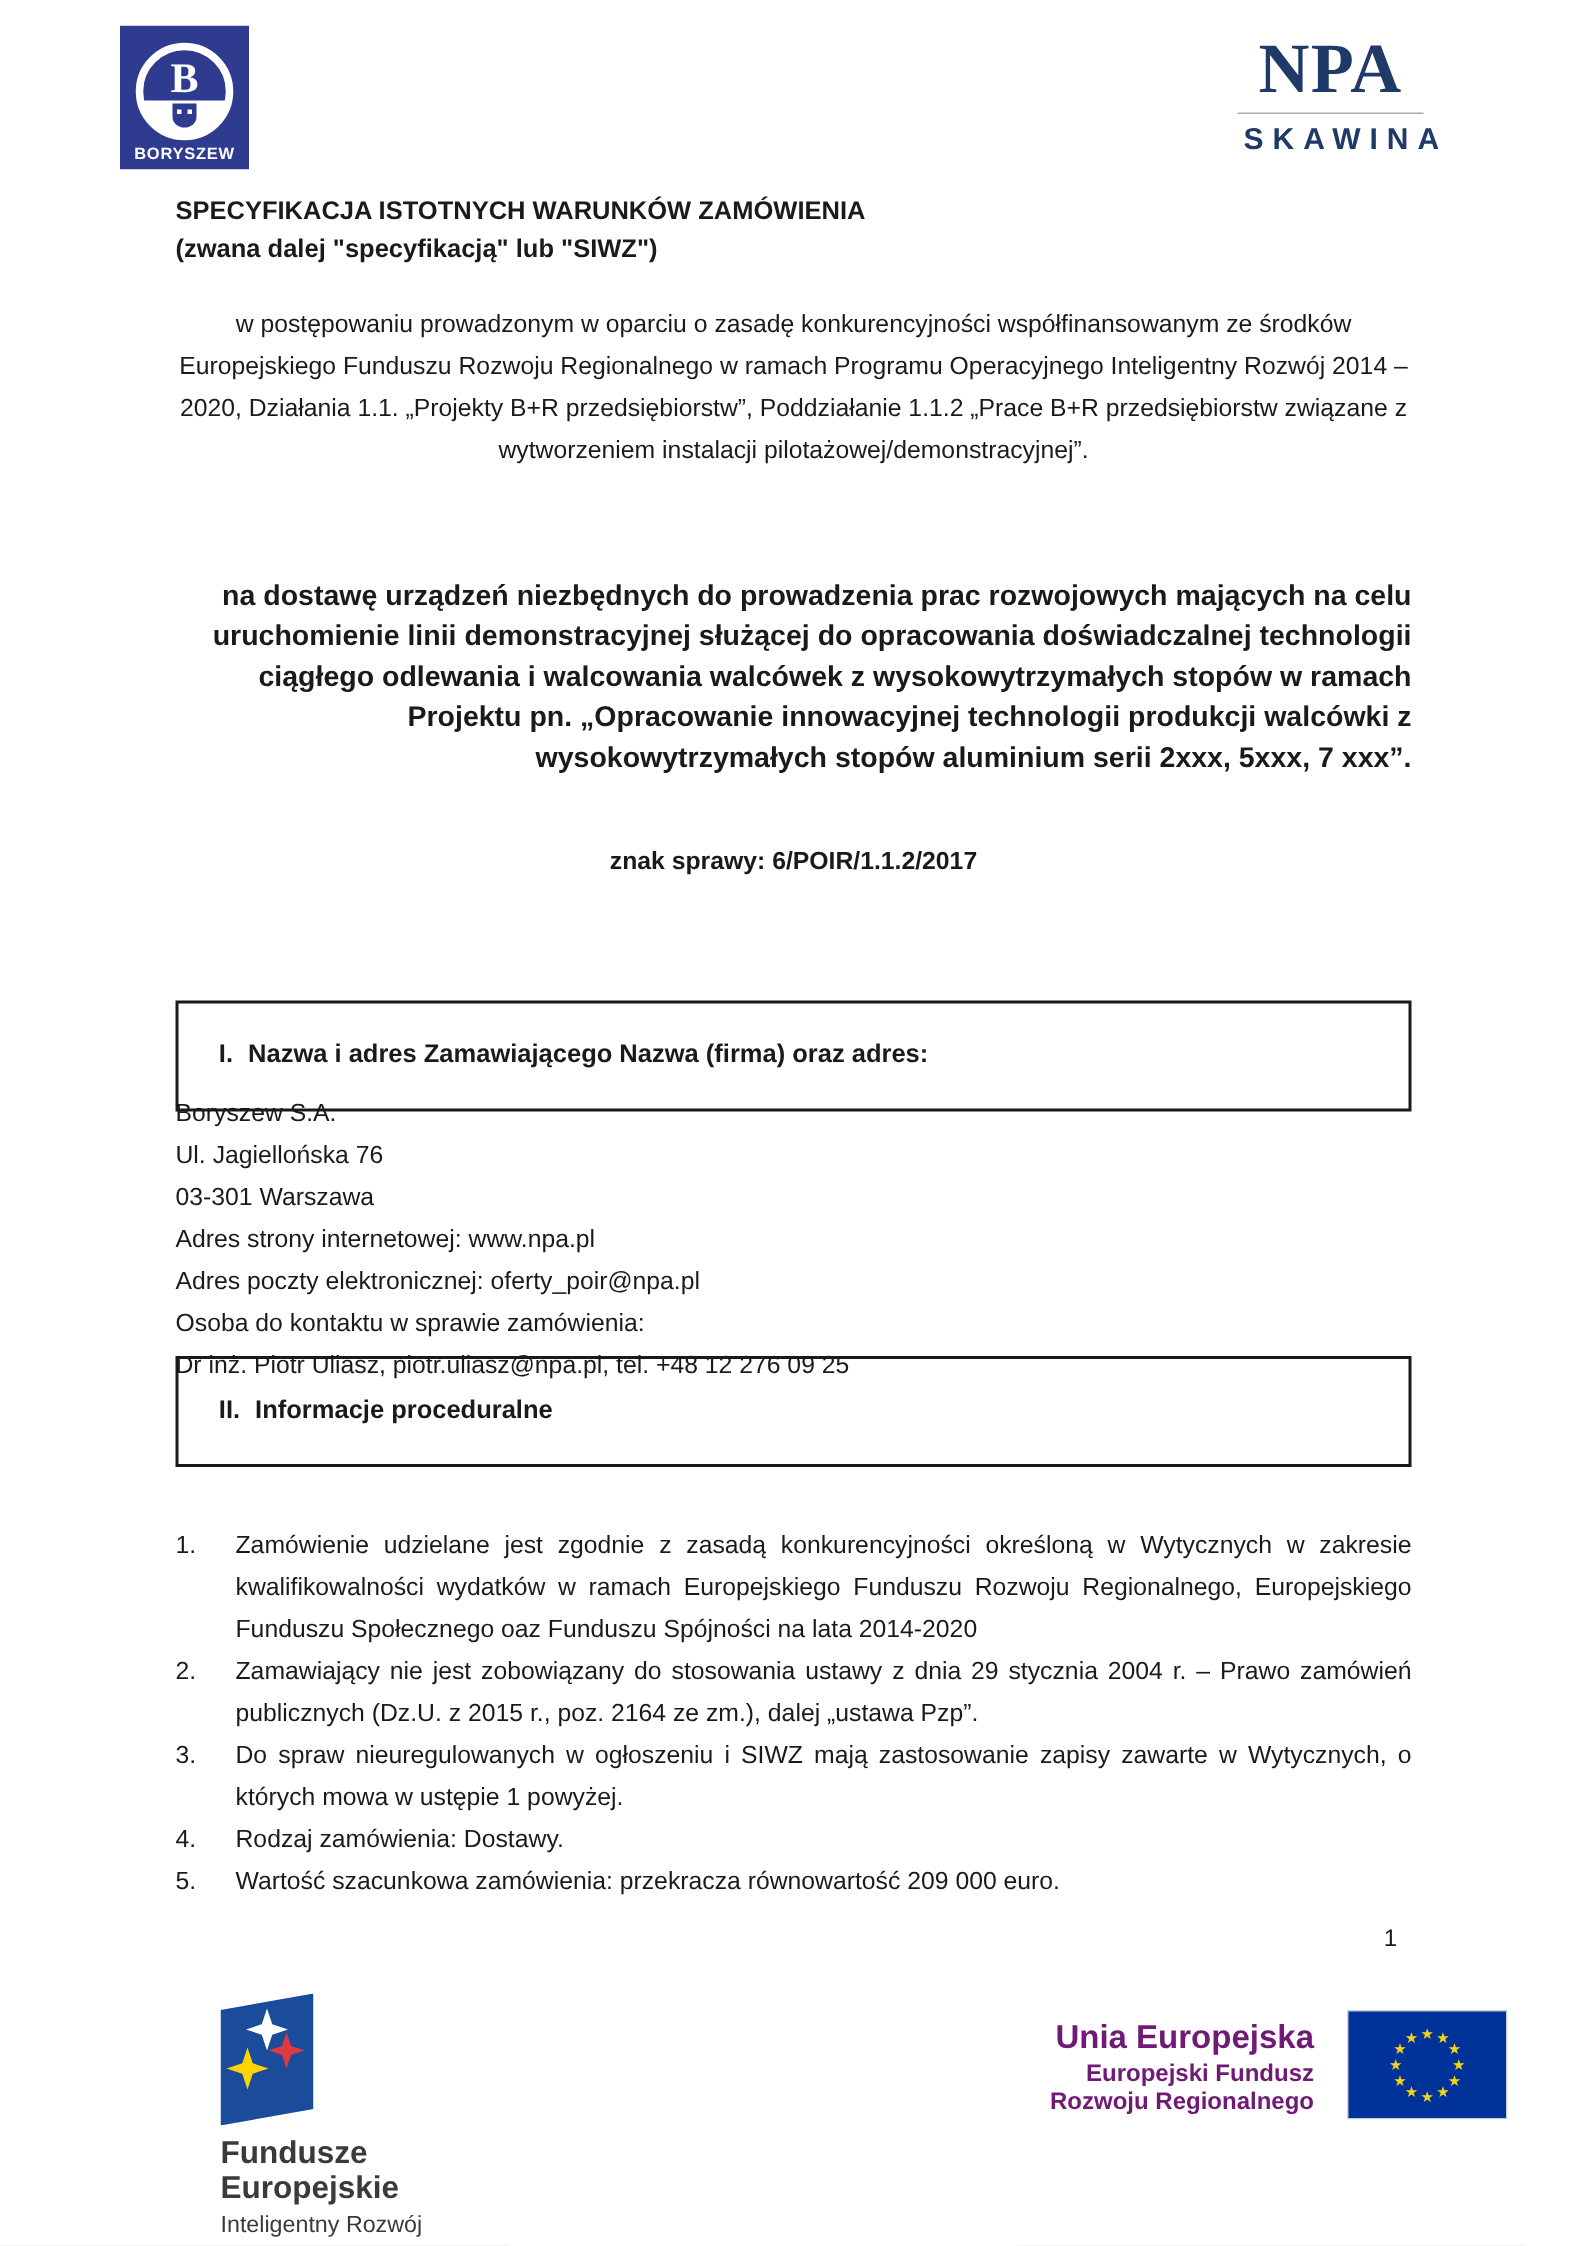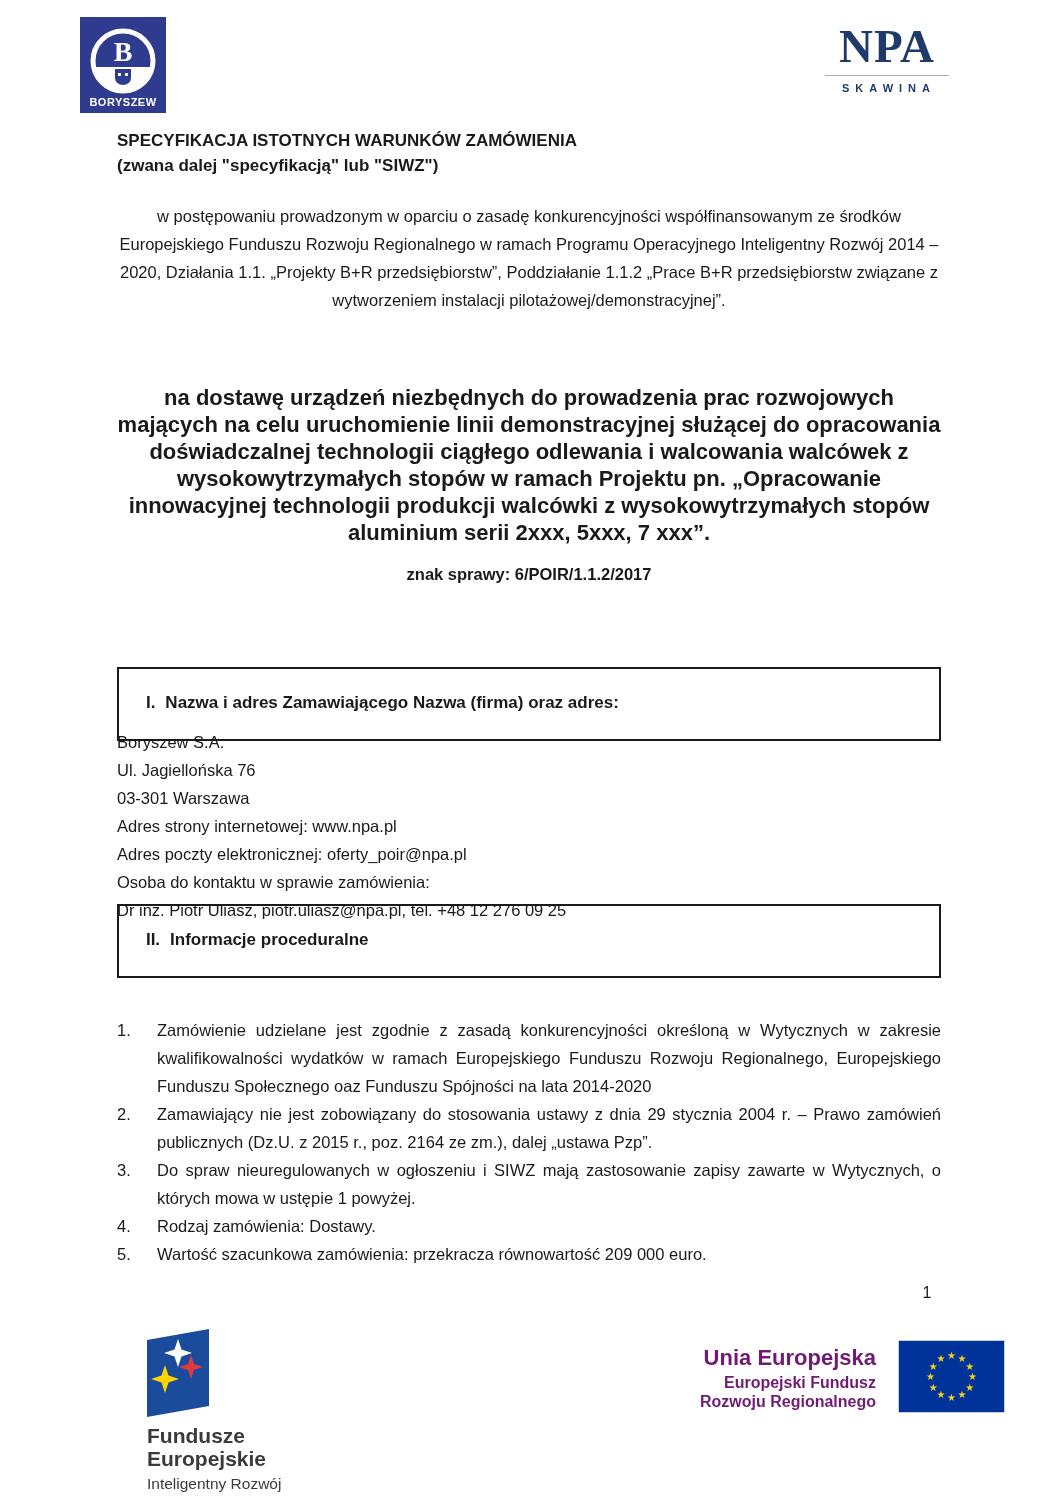--- a/index.html
+++ b/index.html
@@ -13,26 +13,26 @@
     color:#1a1a1a;
     overflow:hidden;
   }
   .content { position:absolute; left:117px; width:824px; }
 
   
   .boryszew { position:absolute; left:80px; top:17px; width:86px; height:96px; }
   .npa { position:absolute; left:808px; top:24px; width:124px; text-align:center;margin-left:17px; }
   .npa-name { font-family:"Liberation Serif", serif; font-weight:bold; font-size:47px; line-height:44px; color:#1f3a68; letter-spacing:1px; }
   .npa-rule { border:0; border-top:1px solid #a8adb3; margin:7px 0 6px 0; }
-  .npa-city { font-size:11px; font-weight:bold; color:#1f3a68; letter-spacing:6px; margin-left:4px; }
+  .npa-city { font-size:20px; font-weight:bold; color:#1f3a68; letter-spacing:6px; margin-left:4px; }
 
   
   .title { top:128px; font-weight:bold; font-size:17px; line-height:25px; }
   .intro { top:202px; text-align:center; font-size:16.5px; line-height:28px; }
-  .subject { top:384px; text-align:center; font-weight:bold; font-size:22px; line-height:27px; }
+  .subject { top:384px; text-align:right; font-weight:bold; font-size:19px; line-height:27px; }
   .case { top:540px; text-align:center; font-weight:bold; font-size:16.5px;margin-top:25px; }
 
   .secbox {
     border:2px solid #1a1a1a;
     font-weight:bold; font-size:17px;
     padding:4px 8px 6px 8px;
     white-space:pre-wrap;
   }
   .secbox .numeral { display:inline-block; margin-right:10px; }
   .box1 { top:667px; }

